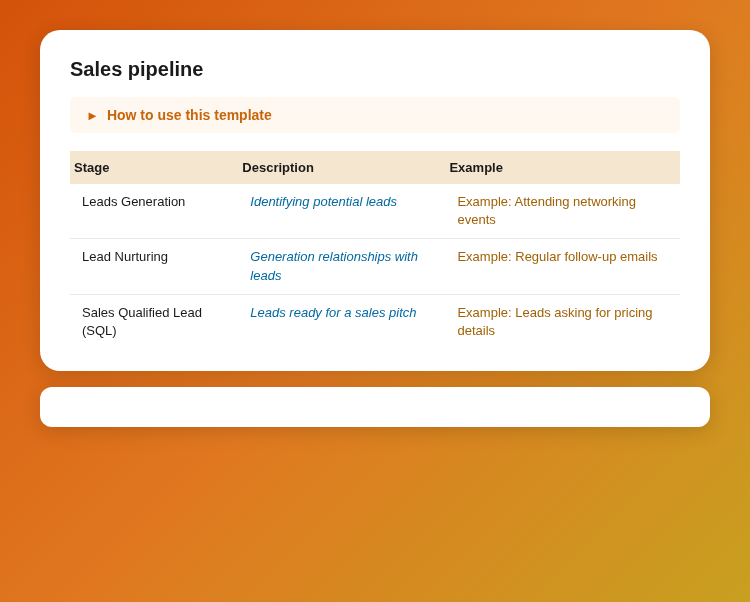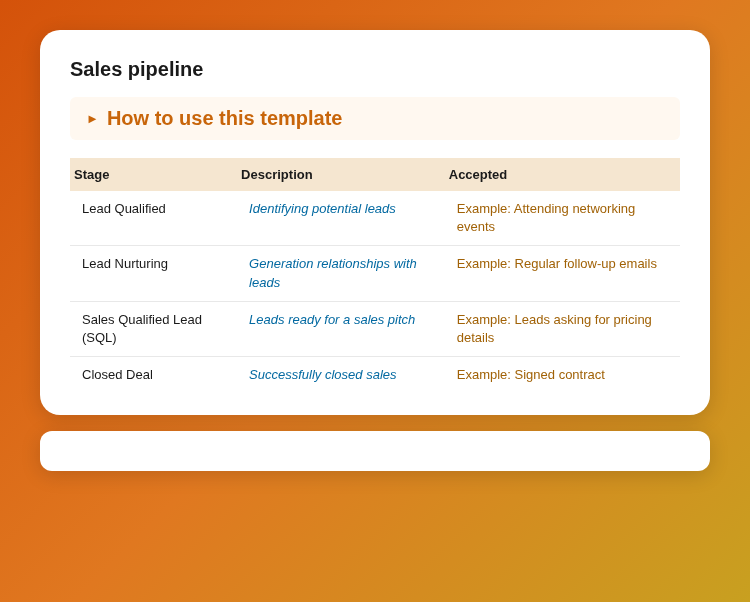--- a/index.html
+++ b/index.html
@@ -44,21 +44,21 @@
     }
 
     .how-to-arrow {
       color: #c8650a;
       font-size: 13px;
     }
 
     .how-to-text {
       color: #c8650a;
       font-weight: 600;
-      font-size: 20px;
+      font-size: 14px;
     }
 
     table {
       width: 100%;
       border-collapse: collapse;
       font-size: 13px;
     }
 
     thead tr {
       background: #f5e6d0;
@@ -116,43 +116,38 @@
   <div class="how-to-banner">
     <span class="how-to-arrow">►</span>
     <span class="how-to-text">How to use this template</span>
   </div>
 
   <table>
     <thead>
       <tr>
         <th>Stage</th>
         <th>Description</th>
-        <th>Accepted</th>
+        <th>Example</th>
       </tr>
     </thead>
     <tbody id="table-body">
     <tr>
-          <td>Lead Qualified</td>
+          <td>Leads Generation</td>
           <td>Identifying potential leads</td>
           <td>Example: Attending networking events</td>
         </tr>
         <tr>
           <td>Lead Nurturing</td>
           <td>Generation relationships with leads</td>
           <td>Example: Regular follow-up emails</td>
         </tr>
         <tr>
           <td>Sales Qualified Lead (SQL)</td>
           <td>Leads ready for a sales pitch</td>
           <td>Example: Leads asking for pricing details</td>
         </tr>
-        <tr>
-          <td>Closed Deal</td>
-          <td>Successfully closed sales</td>
-          <td>Example: Signed contract</td>
-        </tr>
       </tbody>
   </table>
 </div>
 
 <div class="bottom-card">
   
 </div>
 
 </body></html>

